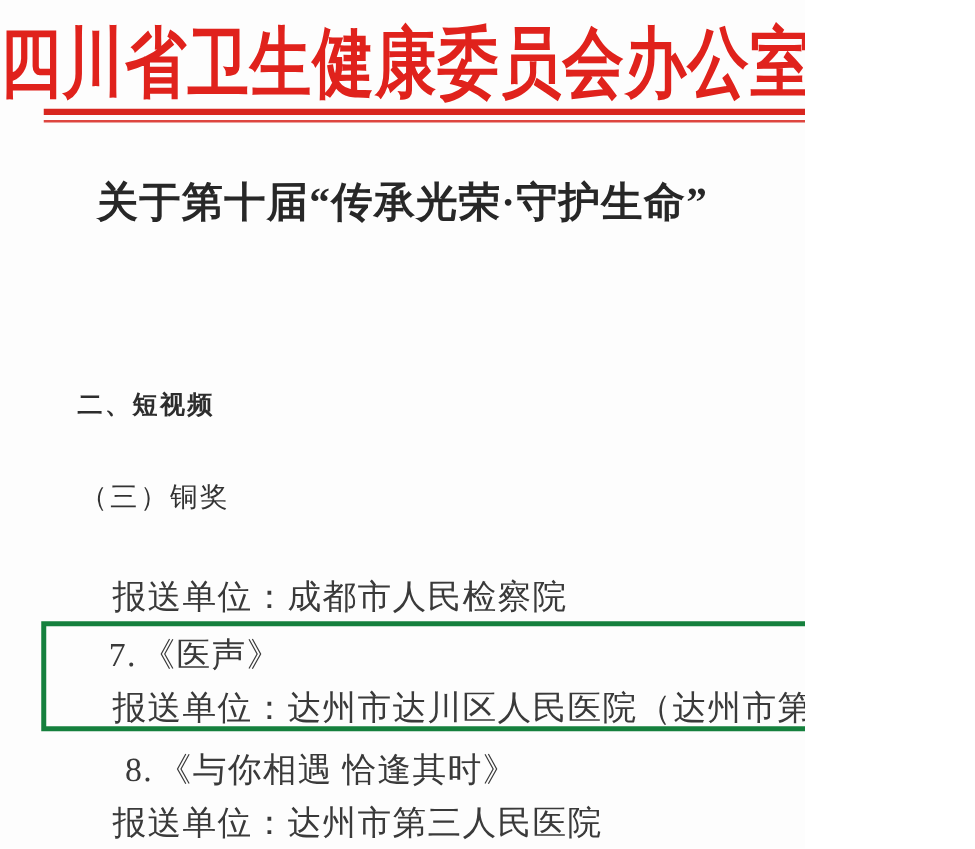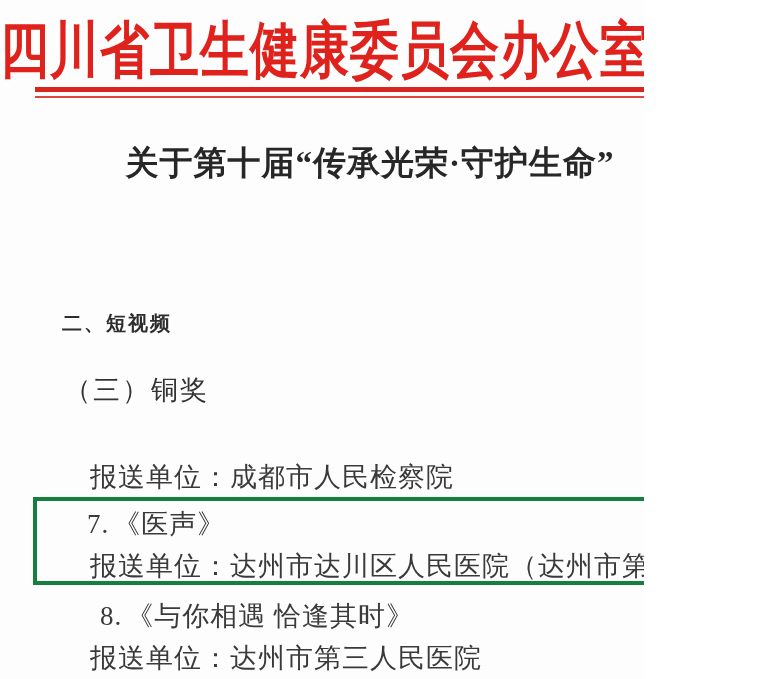--- a/index.html
+++ b/index.html
@@ -45,39 +45,38 @@
     position: absolute;
     top: 144px;
     left: 0;
     width: 100%;
     text-align: center;
     font-size: 33px;
     font-weight: bold;
     color: #272727;
     line-height: 38px;
     letter-spacing: 1px;
-    padding-left: 48px;
   }
 
   
   .section-heading {
     position: absolute;
     top: 310px;
     left: 62px;
     font-size: 20px;
     font-weight: bold;
     color: #2d2d2d;
     letter-spacing: 2px;
     font-family: "Liberation Sans", "DejaVu Sans", sans-serif;
   }
   .award-subheading {
     position: absolute;
-    top: 372px;
+    top: 383px;
     left: 64px;
-    font-size: 27px;
+    font-size: 22px;
     color: #333333;
     letter-spacing: 2px;
   }
 
   
   .entry-line {
     position: absolute;
     font-size: 27px;
     color: #3a3a3a;
     letter-spacing: 1px;

